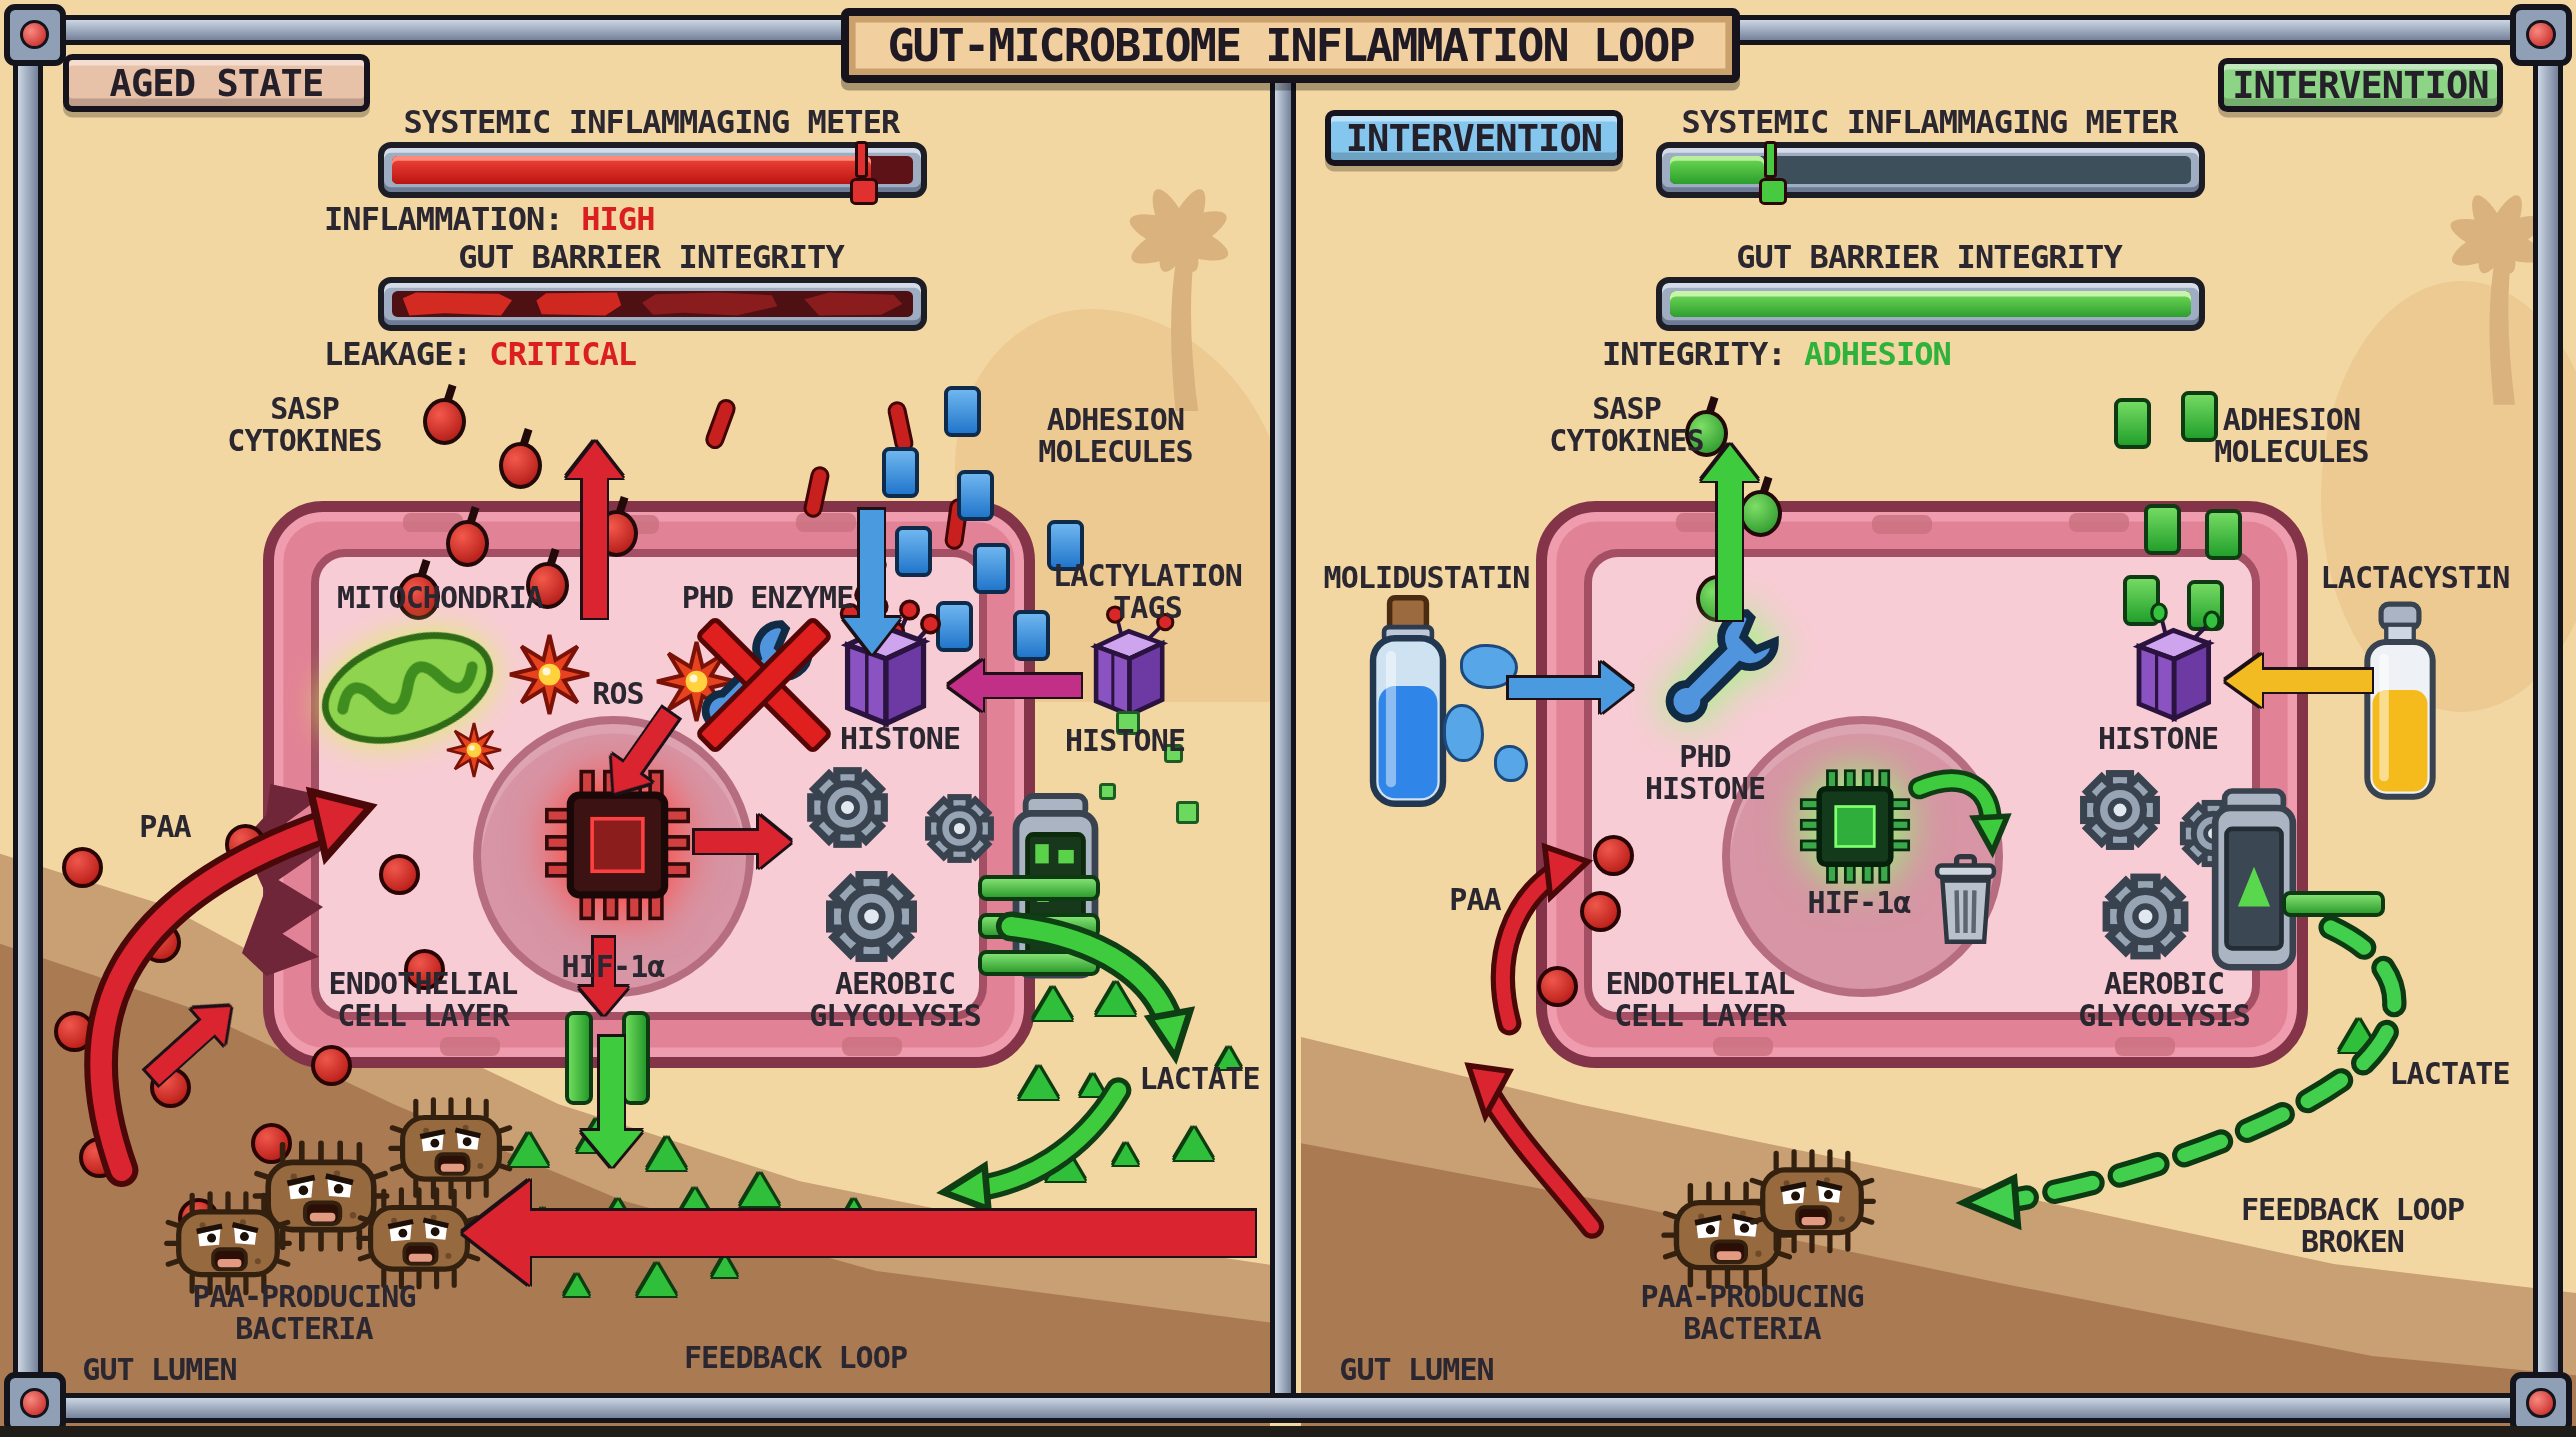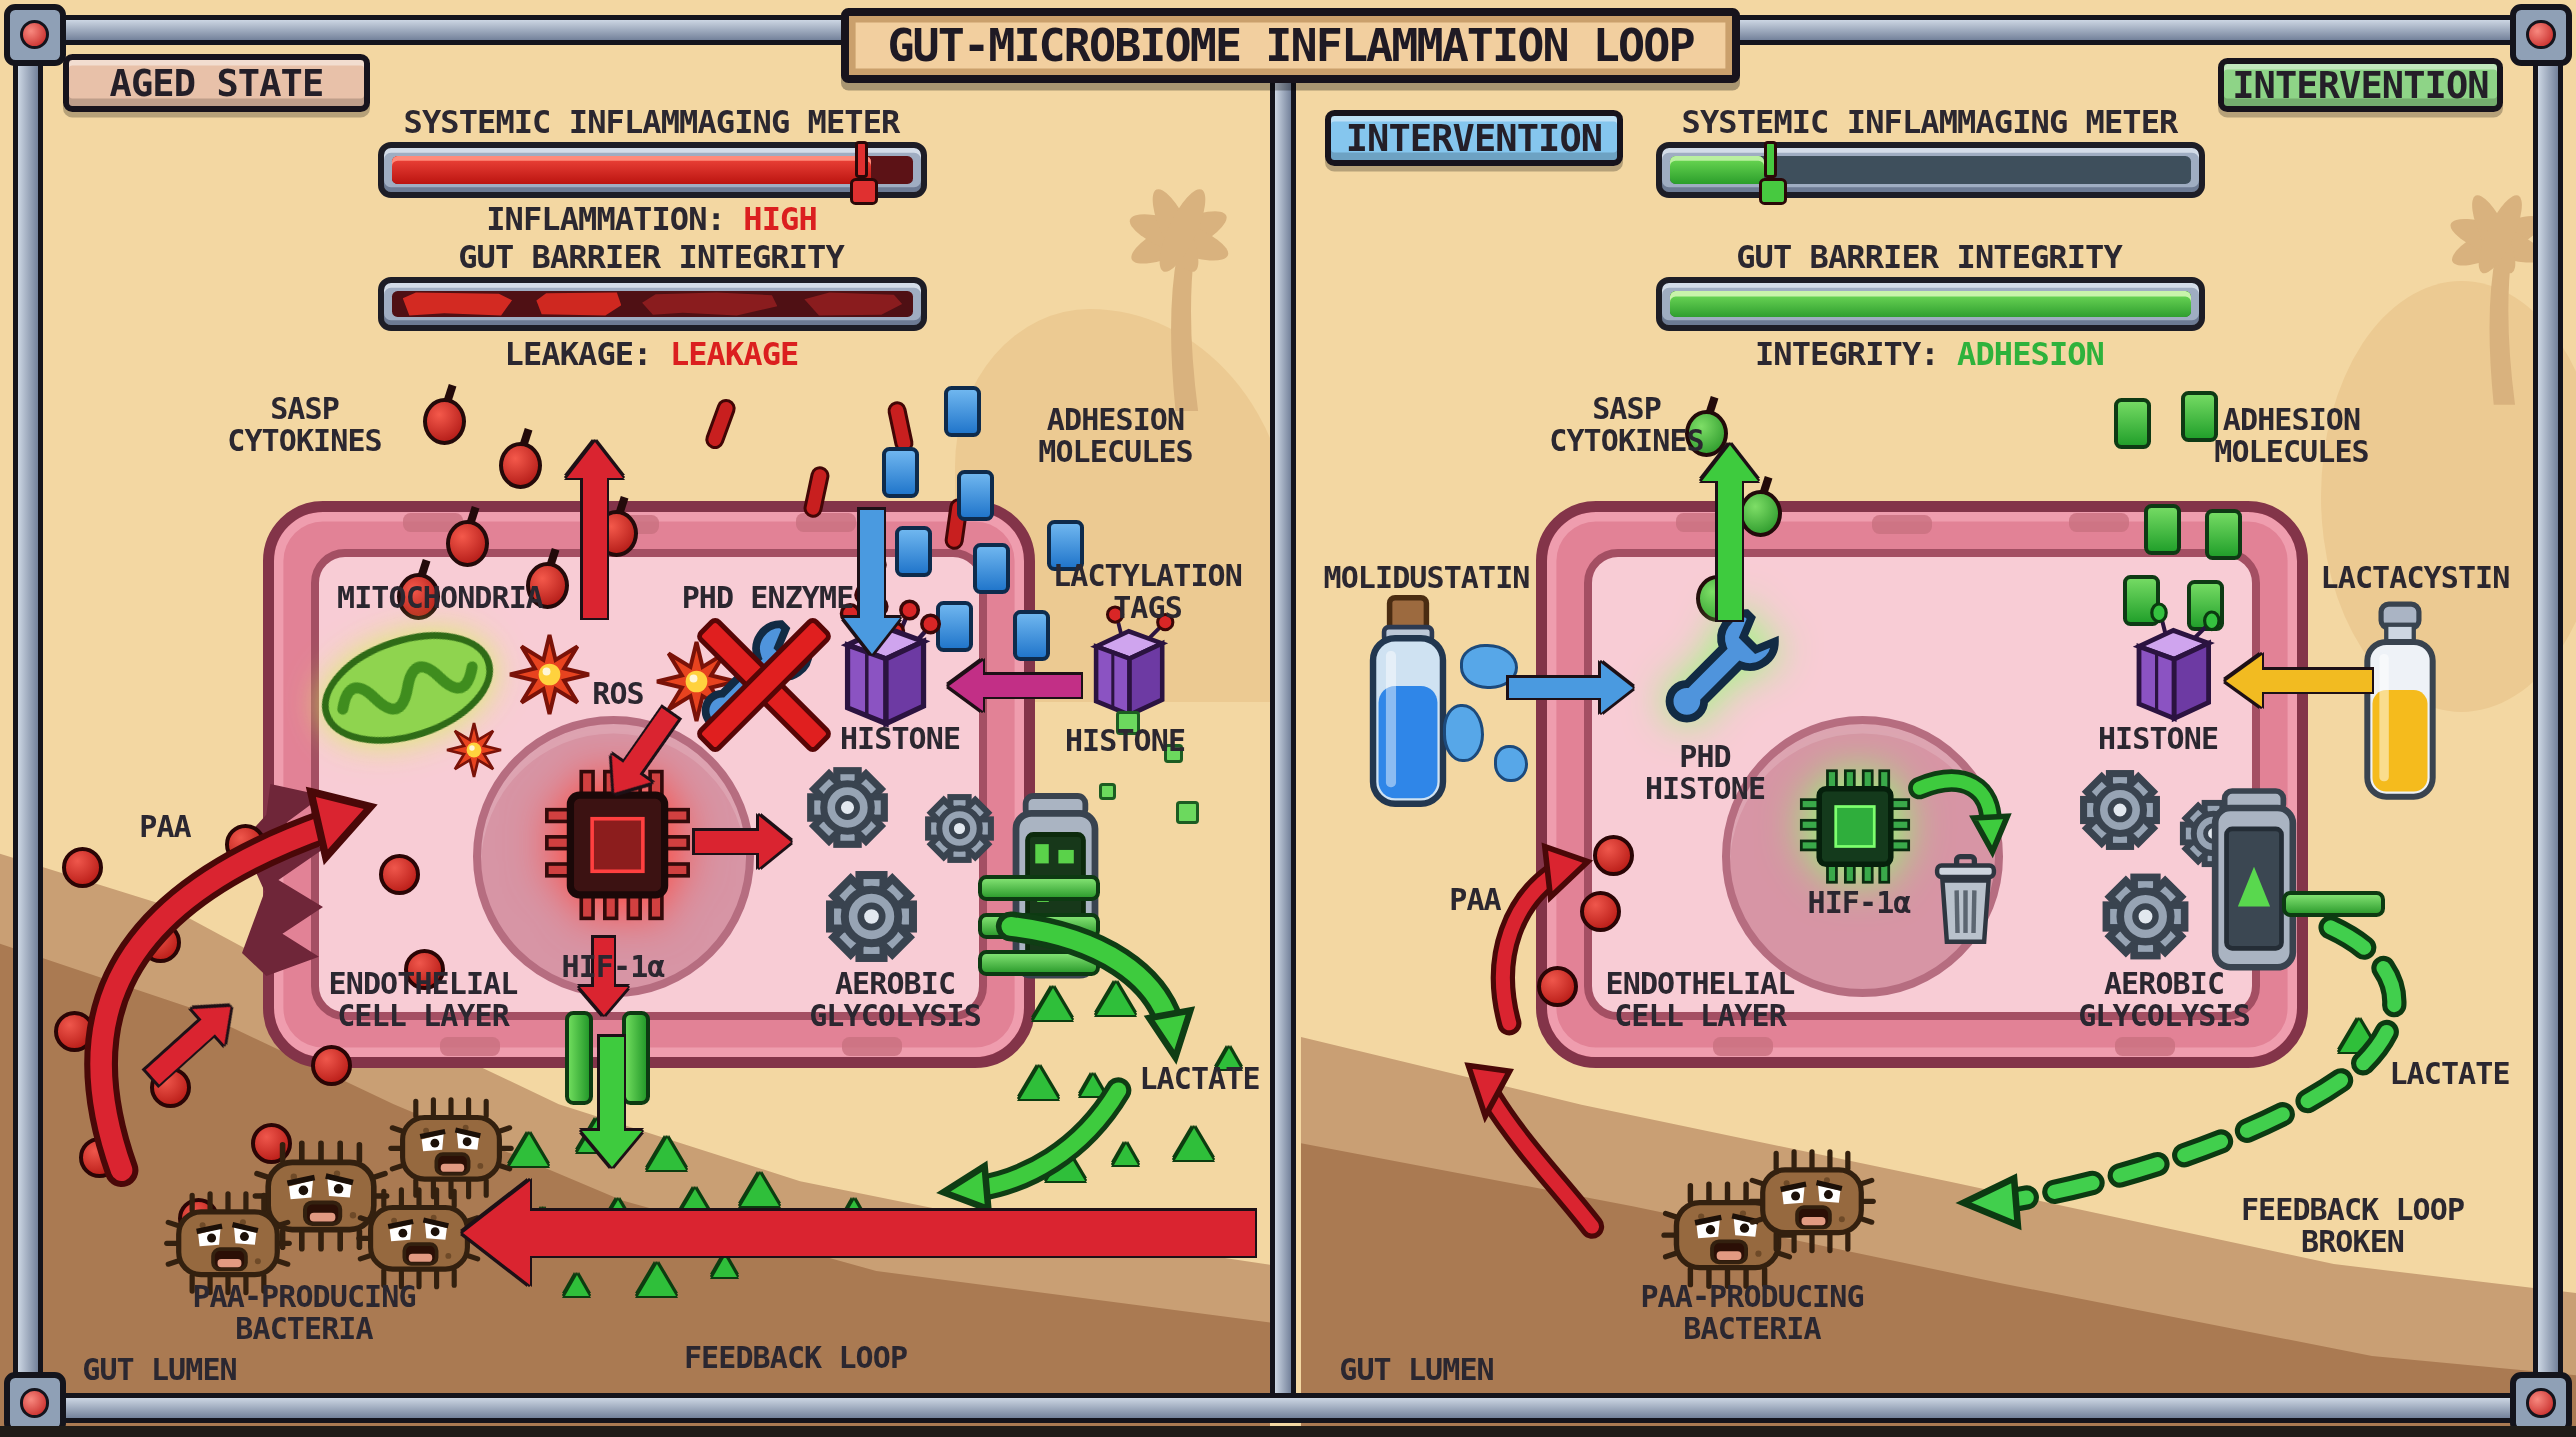--- a/index.html
+++ b/index.html
@@ -1,19 +1,19 @@
 <!DOCTYPE html>
 <html style="font-size:15px"><head>
 <meta charset="utf-8">
 <style>
 *{margin:0;padding:0;box-sizing:border-box}
 body{background:#201c18;font-family:"DejaVu Sans Mono",monospace}
 .stage{position:relative;width:2576px;height:1426px;background:#f3d7a2;overflow:hidden}
 .lbl{position:absolute;font:700 30px/1.08 "DejaVu Sans Mono",monospace;color:#2b2730;text-align:center;white-space:pre-line;letter-spacing:-0.9px;z-index:6}
-.status{position:absolute;font:700 32px "DejaVu Sans Mono",monospace;color:#2b2730;text-align:center;width:655px;z-index:6;letter-spacing:-0.9px}
+.status{position:absolute;font:700 32px "DejaVu Sans Mono",monospace;color:#2b2730;width:655px;z-index:6;letter-spacing:-0.9px}
 .bad{color:#db1f1f}.good{color:#2eb23c}
 .badge{position:absolute;border:6.6px solid #17131c;border-radius:9.4px;display:flex;align-items:center;justify-content:center;font:700 37px "DejaVu Sans Mono",monospace;color:#241f28;letter-spacing:-0.9px;z-index:12;box-shadow:inset 0 5.6px 0 rgba(255,255,255,.45),inset 0 -7.5px 0 rgba(0,0,0,.18),0 5.6px 0 rgba(0,0,0,.25)}
 .meterbox{position:absolute;border:6.6px solid #1d1d26;border-radius:13px;background:#9fadc2;padding:8.4px;z-index:6;box-shadow:inset 0 4.7px 0 #d3dce8,inset 0 -4.7px 0 #6d7b94}
 .track{position:relative;width:100%;height:100%;border-radius:5.6px;overflow:visible}
 .fillbar{position:absolute;left:0;top:0;height:100%;border-radius:5.6px}
 .marker{position:absolute;top:-15px;width:13px;height:37px;border:3.7px solid #2a0808;border-radius:3.7px;z-index:2}
 .marker::after{content:"";position:absolute;left:-8.4px;top:34px;width:22.5px;height:20.6px;background:inherit;border:3.7px solid #2a0808;border-radius:5.6px}
 .chunk{position:absolute;top:4%;height:92%}
 .cell{position:absolute;background:#e28296;border:11.2px solid #833449;border-radius:60px;z-index:1;box-shadow:inset 0 0 0 9.4px #ef9dae}
 .cellin{position:absolute;inset:37px;background:#f8ccd5;border:8.4px solid #a44f63;border-radius:34px}
@@ -159,21 +159,21 @@
   <div class="status" style="left:324px;top:200px"><span>INFLAMMATION:</span> <span class="bad">HIGH</span></div>
   <div class="lbl" style="left:417px;top:240px;width:468px;font-size:32px">GUT BARRIER INTEGRITY</div>
   <div class="meterbox" style="left:378px;top:277px;width:549px;height:54px">
     <div class="track" style="background:#4f1014;overflow:hidden">
       <div class="chunk" style="left:2%;width:21%;background:#d32a22;clip-path:polygon(0 25%,12% 0,88% 6%,100% 34%,90% 100%,38% 90%,6% 100%)"></div>
       <div class="chunk" style="left:27%;width:17%;background:#cf2820;clip-path:polygon(4% 35%,15% 4%,95% 0,100% 55%,82% 100%,10% 94%)"></div>
       <div class="chunk" style="left:48%;width:26%;background:#8a1c1e;clip-path:polygon(0 45%,10% 8%,55% 0,96% 12%,100% 60%,70% 100%,30% 88%,8% 96%)"></div>
       <div class="chunk" style="left:78%;width:20%;background:#8a1c1e;clip-path:polygon(6% 30%,30% 0,92% 10%,100% 50%,80% 96%,20% 100%)"></div>
     </div>
   </div>
-  <div class="status" style="left:324px;top:335px"><span>LEAKAGE:</span> <span class="bad">LEAKAGE</span></div>
+  <div class="status" style="left:324px;top:335px"><span>LEAKAGE:</span> <span class="bad">CRITICAL</span></div>
 
   <div class="lbl" style="left:183px;top:393px;width:243px">SASP
 CYTOKINES</div>
   <div class="bomb red" style="left:423px;top:398px"></div>
   <div class="bomb red" style="left:499px;top:442px"></div>
   <div class="bomb red" style="left:446px;top:520px"></div>
   <div class="bomb red" style="left:397px;top:573px"></div>
   <div class="bomb red" style="left:526px;top:562px"></div>
   <div class="bomb red" style="left:595px;top:510px"></div>
   <div class="drip" style="left:711px;top:398px;transform:rotate(20deg)"></div>

